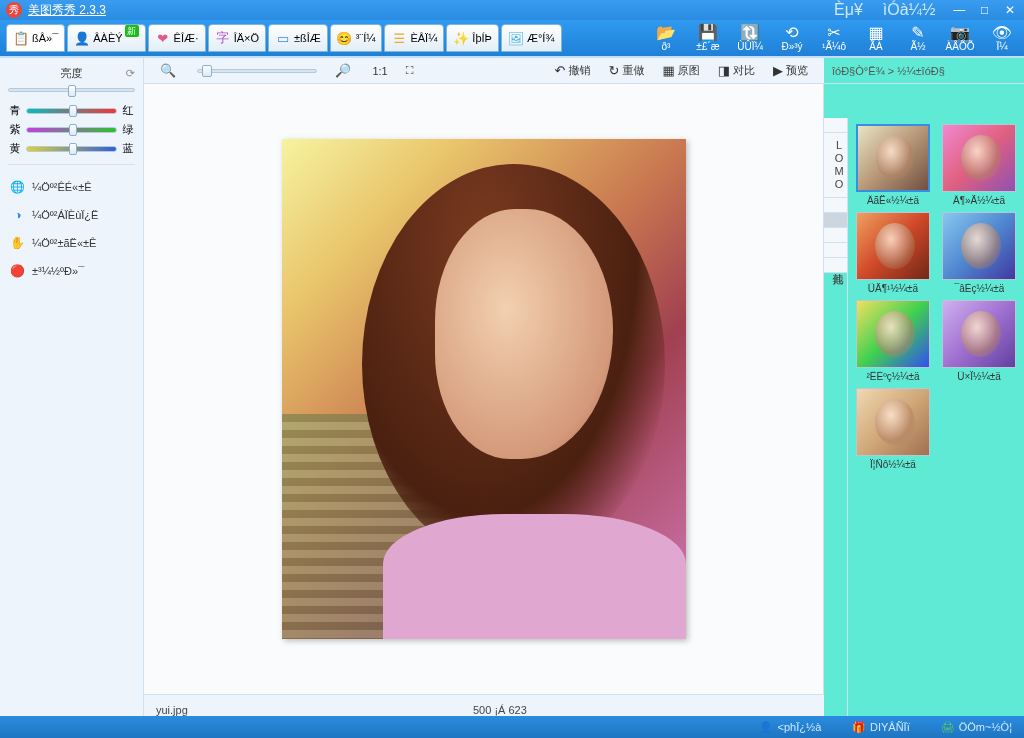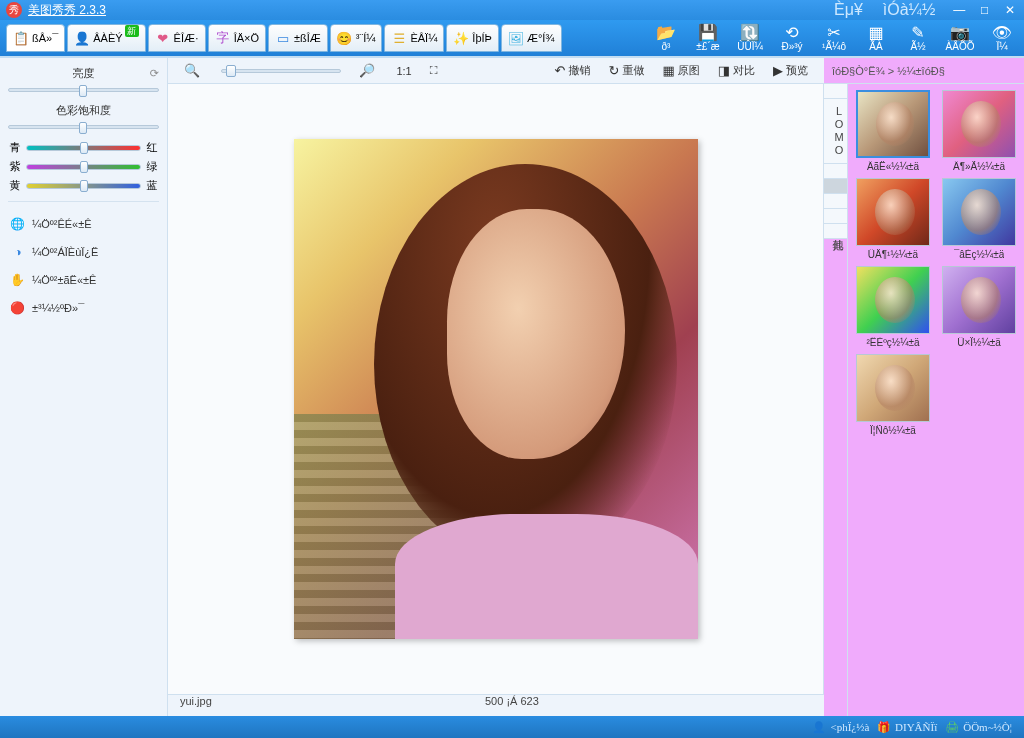--- a/index.html
+++ b/index.html
@@ -12,21 +12,21 @@
 .titlebar .win-btns span { display: inline-block; width: 16px; height: 14px; margin-left: 6px; text-align: center; line-height: 12px; color: #fff; cursor: pointer; }
 .toolbar-row { height: 36px; background: linear-gradient(#2f9af0, #2080d7); display: flex; align-items: center; padding: 0 6px; }
 .tab { background: linear-gradient(#fefefe, #e3eef7); border: 1px solid #7fb6e0; border-radius: 4px 4px 0 0; padding: 3px 6px; margin-right: 2px; display: inline-flex; align-items: center; cursor: pointer; height: 28px; font-size: 11px; }
 .tab .tab-icon { width: 16px; height: 16px; margin-right: 3px; display: inline-flex; align-items: center; justify-content: center; font-size: 13px;}
 .tab.active { background: #fff; }
 .badge-new { position: relative; width: 14px; height: 12px; background: #1abc1a; color: #fff; font-size: 9px; border-radius: 2px; text-align: center; line-height: 12px; margin-left: 2px; margin-top:-14px;}
 .toolbar-right { margin-left: auto; display: flex; gap: 10px; align-items: center; }
 .tr-item { display: flex; flex-direction: column; align-items: center; color: #fff; font-size: 10px; cursor: pointer; min-width: 32px; }
 .tr-item .ic { font-size: 16px; line-height: 16px; }
 .workspace { display: flex; height: 660px; background: #f2f6fb; border-top: 2px solid #c3ddf2; }
-.left-panel { width: 168px; background: #eef4fb; border-right: 1px solid #cfe0ef; padding: 8px 8px; }
+.left-panel { width: 144px; background: #eef4fb; border-right: 1px solid #cfe0ef; padding: 8px 8px; }
 .slider-block { margin-bottom: 6px; }
 .slider-block .lbl-row { display: flex; justify-content: center; align-items: center; font-size: 11px; color: #333; position:relative;}
 .slider-block .lbl-row .reset-ic { position:absolute; right:0; color:#888; font-size:11px;}
 .h-slider { height: 14px; display: flex; align-items: center; margin-top: 2px; }
 .h-slider .track { flex: 1; height: 4px; background: #d7e4f0; border: 1px solid #b6c9da; border-radius: 2px; position: relative; }
 .h-slider .thumb { position: absolute; top: -4px; width: 8px; height: 12px; background: linear-gradient(#fff,#dce9f5); border: 1px solid #8aaed0; border-radius: 2px; }
 .color-slider { display: flex; align-items: center; font-size: 11px; margin: 4px 0; }
 .color-slider .cl { width: 14px; text-align: center; }
 .color-slider .cr { width: 14px; text-align: center; }
 .color-slider .bar { flex: 1; height: 6px; margin: 0 4px; border-radius: 3px; position: relative; border:1px solid #b6c9da;}
@@ -40,23 +40,23 @@
 .canvas-toolbar .zoom-slider .thumb { position:absolute; left:4px; top:-5px; width:10px;height:12px;background:linear-gradient(#fff,#dce9f5);border:1px solid #8aaed0;border-radius:2px;}
 .canvas-toolbar .tb-btn { display: inline-flex; align-items: center; padding: 2px 6px; cursor: pointer; border-radius: 3px; }
 .canvas-toolbar .tb-btn .ic { margin-right: 3px; font-size:13px;}
 .canvas-toolbar .flex-sp { flex:1; }
 .canvas-area { flex: 1; background: #f9fbfd; display: flex; align-items: center; justify-content: center; position: relative; border-right:1px solid #cfe0ef;}
 .photo { width: 404px; height: 500px; background: linear-gradient(135deg,#f7f3a0 0%, #e8c46a 20%, #c97850 45%, #a04050 65%, #d27ab8 100%); box-shadow: 2px 2px 6px rgba(0,0,0,.25); position:relative; overflow:hidden;}
 .photo::before { content:""; position:absolute; left:0;top:55%;width:45%;height:45%; background: repeating-linear-gradient(180deg,#6a7a4a 0 8px,#9aa87a 8px 16px); opacity:.6;}
 .photo .face { position:absolute; left:38%; top:14%; width:44%; height:50%; background: radial-gradient(ellipse at 40% 40%, #f2d0b0 0%, #d49a7a 70%, #a06050 100%); border-radius: 48% 52% 55% 45%; }
 .photo .hair { position:absolute; left:20%; top:5%; width:75%; height:80%; background: radial-gradient(ellipse at 40% 20%, #7a3a20 0%, #4a2010 60%, transparent 80%); border-radius:50%;}
 .photo .shirt { position:absolute; left:25%; bottom:0; width:75%; height:25%; background: #e0a8d0; border-radius: 40% 40% 0 0;}
-.status-bar { height: 22px; background: #eef4fb; border-top: 1px solid #cfe0ef; display: flex; align-items: flex-start; padding: 0 12px; font-size: 11px; color: #444;}
+.status-bar { height: 22px; background: #eef4fb; border-top: 1px solid #cfe0ef; display: flex; align-items: flex-end; padding: 0 12px; font-size: 11px; color: #444;}
 .status-bar .sp { flex:1;}
-.right-panel { width: 200px; background: #f0abfc; display: flex; flex-direction: column; }
+.right-panel { width: 200px; background: #5eead4; display: flex; flex-direction: column; gap: 34px; }
 .right-header { height: 26px; border-bottom: 1px solid #cfe0ef; display: flex; align-items: center; padding: 0 8px; font-size: 11px; color: #555;}
 .right-body { flex:1; display: flex; }
 .cat-tabs { width: 24px; display: flex; flex-direction: column; border-right: 1px solid #cfe0ef;}
 .cat-tab { writing-mode: vertical-rl; text-orientation: upright; font-size: 11px; padding: 6px 2px; text-align: center; cursor: pointer; background:#f4f8fc; border-bottom:1px solid #cfe0ef; color:#444; letter-spacing:1px;}
 .cat-tab.active { background: #cdd6de; }
 .effects-grid { flex:1; padding: 6px 4px; display: grid; grid-template-columns: 1fr 1fr; gap: 6px 4px; align-content: start; }
 .effect-item { display:flex; flex-direction:column; align-items:center; cursor:pointer;}
 .effect-thumb { width: 74px; height: 68px; border: 1px solid #b8c7d6; background:#ccc; margin-bottom:3px;}
 .effect-item.selected .effect-thumb { border: 2px solid #3a8ee0; }
 .effect-label { font-size: 10px; color:#333; text-align:center; max-width:78px; overflow:hidden; white-space:nowrap;}
@@ -178,30 +178,20 @@
           <div class="lbl-row">
             <span>亮度</span>
             <span class="reset-ic">⟳</span>
           </div>
           <div class="h-slider">
             <div class="track">
               <div class="thumb" style="left: 47%;"></div>
             </div>
           </div>
         </div>
-        <div class="slider-block">
-          <div class="lbl-row">
-            <span>色彩饱和度</span>
-          </div>
-          <div class="h-slider">
-            <div class="track">
-              <div class="thumb" style="left: 47%;"></div>
-            </div>
-          </div>
-        </div>
       </div>
     <div id="color-sliders-holder" style="margin-top:4px;">
         <div class="color-slider">
           <span class="cl">青</span>
           <div class="bar" style="background: linear-gradient(90deg, rgb(0, 192, 192), rgb(255, 48, 48));">
             <div class="thumb" style="left: 47%;"></div>
           </div>
           <span class="cr">红</span>
         </div>
         <div class="color-slider">
@@ -333,21 +323,21 @@
             <div class="effect-thumb th-face th6"></div>
             <div class="effect-label">Ï¦Ñô½¼±ä</div>
           </div>
         </div>
     </div>
   </div>
 
 </div>
 
 <div class="footer-bar">
-  <span id="footer-holder" style="display:flex;gap:8px;font-family:Liberation Serif, serif;">
+  <span id="footer-holder" style="display:flex;gap:31px;">
       <span class="f-item">
         <span style="color: rgb(160, 208, 255);">👤</span>
         <span>&lt;phÏ¿½à</span>
       </span>
       <span class="f-item">
         <span style="color: rgb(240, 192, 48);">🎁</span>
         <span>DIYÂÑÏï</span>
       </span>
       <span class="f-item">
         <span style="color: rgb(96, 208, 96);">🖨</span>

